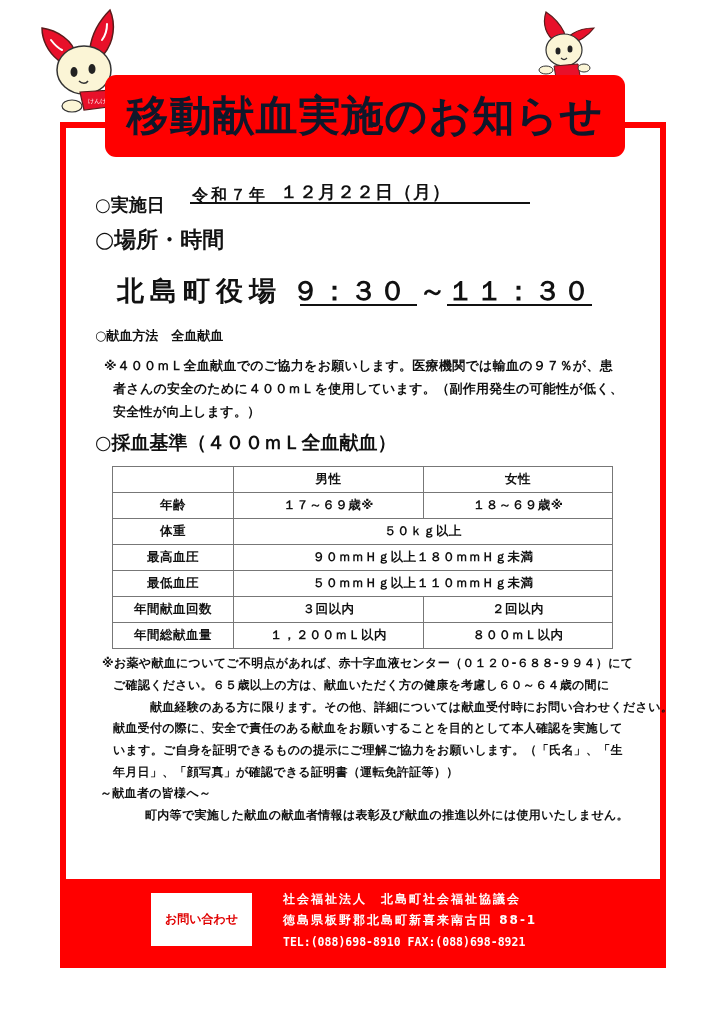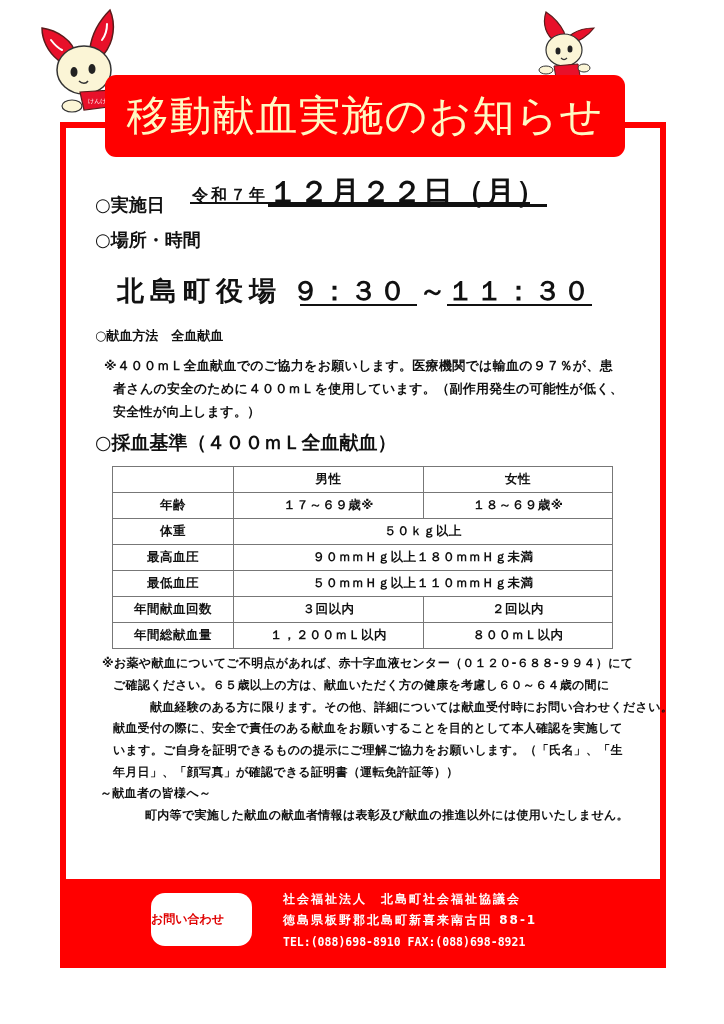--- a/index.html
+++ b/index.html
@@ -19,31 +19,31 @@
     .frame {
       position: absolute; left: 60px; top: 122px; width: 594px; height: 834px;
       border: 6px solid #ff0000; background: #fff;
     }
     .header-box {
       position: absolute; left: 105px; top: 75px; width: 520px; height: 82px;
       background: #ff0000; border-radius: 11px;
       display: flex; align-items: center; justify-content: center;
     }
     .header-title {
-      color: #fef9c3; font-weight: normal; font-size: 42px; letter-spacing: 1px; line-height: 1;
+      color: #0f172a; font-weight: bold; font-size: 42px; letter-spacing: 1px; line-height: 1;
     }
 
     
     .date-label { left: 95px; top: 196px; font-size: 18px; line-height: 18px; }
     .date-era { left: 192px; top: 187px; font-size: 16px; line-height: 16px; letter-spacing: 3px; }
-    .date-value { left: 268px; top: 179px; font-size: 30px; line-height: 26px; letter-spacing: 1px; text-decoration: underline; }
+    .date-value { left: 280px; top: 179px; font-size: 18px; line-height: 26px; letter-spacing: 1px; }
     .date-underline { position: absolute; left: 190px; top: 202px; width: 340px; height: 2px; background: #111; }
 
     
-    .place-label { left: 95px; top: 231px; font-size: 18px; line-height: 18px; }
+    .place-label { left: 95px; top: 231px; font-size: 22px; line-height: 18px; }
     .place-venue { left: 117px; top: 277px; font-size: 27px; line-height: 27px; letter-spacing: 6px; }
     .time-start { left: 292px; top: 277px; width: 117px; font-size: 27px; line-height: 27px; letter-spacing: 2px; text-align: left; }
     .time-sep { left: 418px; top: 277px; width: 29px; font-size: 27px; line-height: 27px; text-align: center; }
     .time-end { left: 447px; top: 277px; width: 145px; font-size: 27px; line-height: 27px; letter-spacing: 2px; text-align: center; }
     .uline { position: absolute; height: 2px; background: #111; top: 304px; }
     .uline-1 { left: 300px; width: 117px; }
     .uline-2 { left: 447px; width: 145px; }
 
     
     .method-heading { left: 95px; top: 326px; font-size: 13px; line-height: 19px; }
@@ -76,21 +76,21 @@
     .nt-5 { left: 113px; top: 766px; }
     .nt-6 { left: 100px; top: 787px; }
     .nt-7 { left: 100px; top: 809px; padding-left: 45px; }
 
     
     .footer {
       position: absolute; left: 60px; top: 879px; width: 606px; height: 83px; background: #ff0000;
     }
     .contact-box {
       position: absolute; left: 151px; top: 893px; width: 101px; height: 53px; background: #fff;
-      display: flex; align-items: center; justify-content: flex-start; border-radius: 14px;
+      display: flex; align-items: center; justify-content: center;
     }
     .contact-label { color: #e00000; font-weight: bold; font-size: 12px; }
     .footer-line { color: #fff; font-weight: bold; font-size: 12px; line-height: 12px; letter-spacing: 2px; }
     .fl-0 { left: 283px; top: 893px; }
     .fl-1 { left: 283px; top: 914px; }
     .fl-2 { left: 283px; top: 936px; font-family: "DejaVu Sans Mono", "Liberation Mono", monospace; letter-spacing: 0; font-size: 11.5px; }
   </style>
 </head>
 <body>
 

